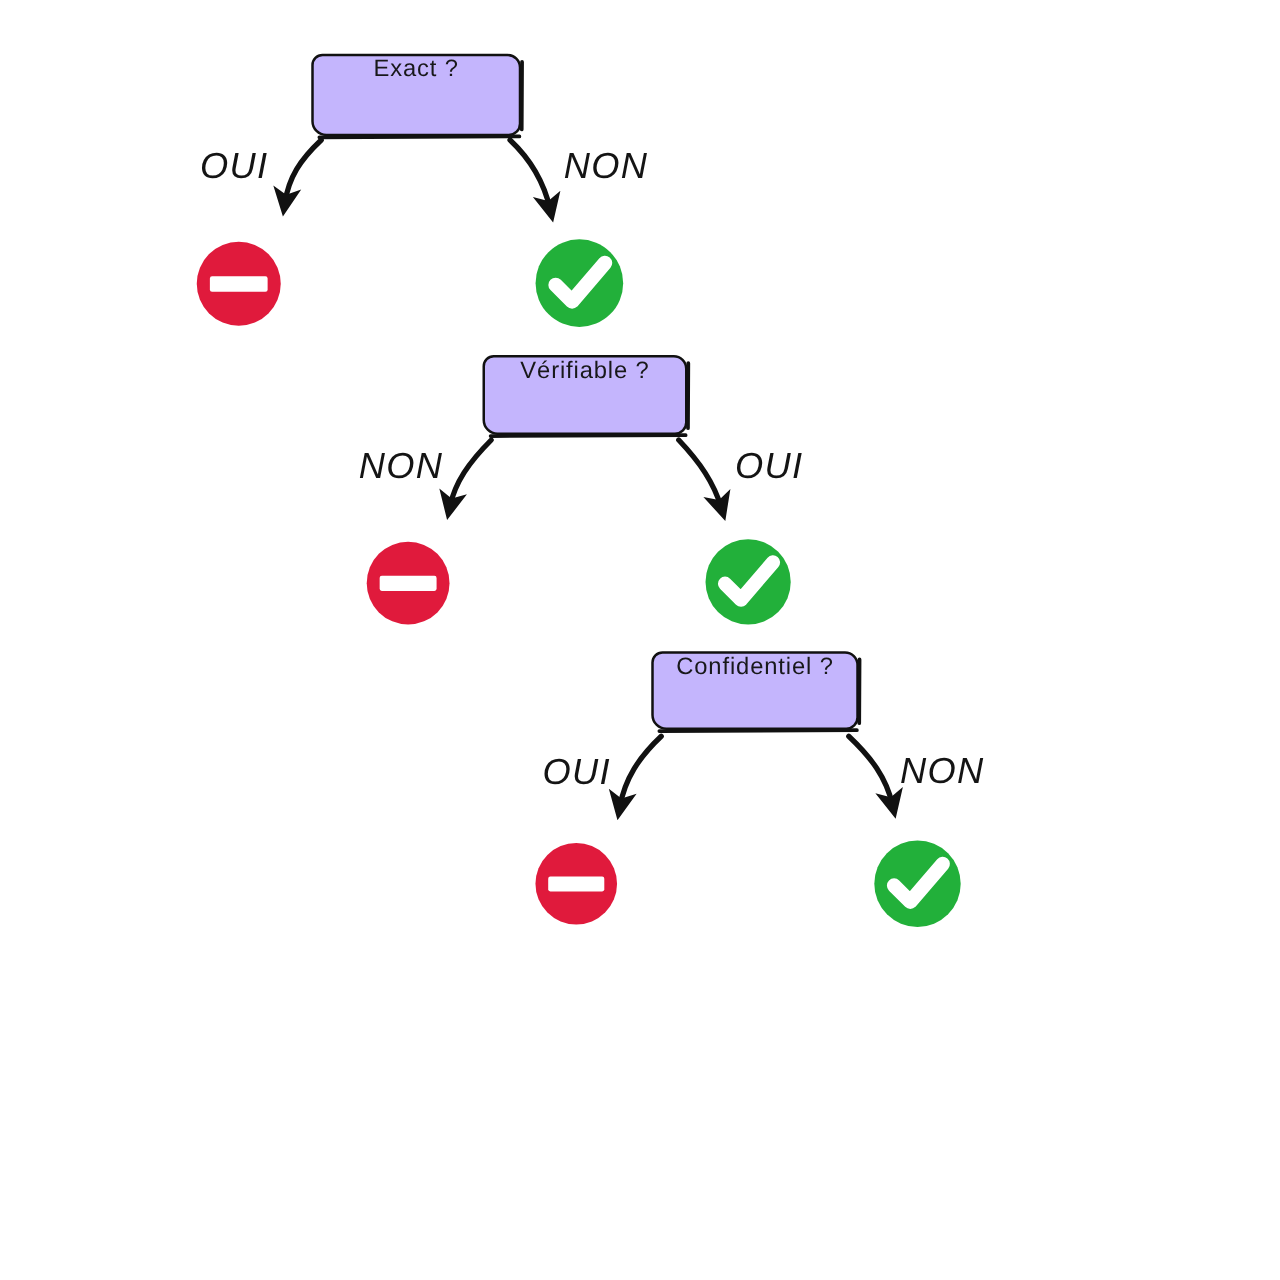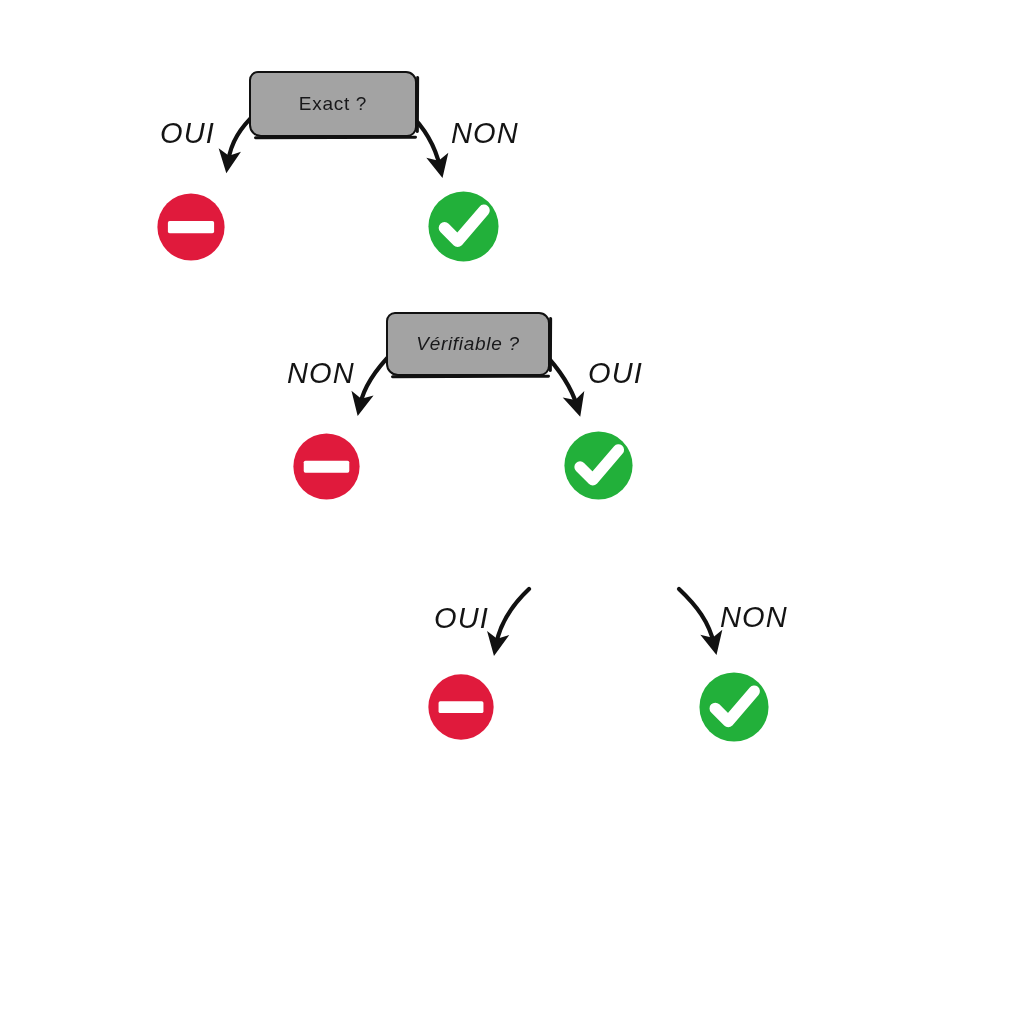--- a/index.html
+++ b/index.html
@@ -24,30 +24,29 @@
     top: 0;
     width: 1024px;
     height: 1024px;
     pointer-events: none;
   }
 
   
   .node {
     position: absolute;
     display: flex;
-    align-items: center;
+    align-items: flex-start;
     justify-content: center;
     box-sizing: border-box;
-    background: #a3a3a3;
+    background: #c4b5fd;
     color: #1a1a1a;
     border: 2.6px solid #111111;
     border-radius: 9px 11px 10px 12px;
     letter-spacing: 0.4px;
     white-space: nowrap;
-    margin-top: 28px;
   }
   .node .node-label {
     font-family: "Liberation Sans", sans-serif;
     font-weight: 400;
     font-size: 19px;
     color: #18181a;
     letter-spacing: 0.7px;
   }
   
   .node::after {
@@ -67,21 +66,21 @@
     top: 3px;
     bottom: 2px;
     right: -3.5px;
     width: 2.6px;
     background: #111111;
     border-radius: 3px;
     transform: rotate(0.3deg);
   }
 
   #node-exact       { left: 249px; top: 43px;  width: 168px; height: 66px; }
-  #node-verifiable  { left: 386px; top: 284px; width: 164px; height: 64px; font-style: italic; }
+  #node-verifiable  { left: 386px; top: 284px; width: 164px; height: 64px; }
   #node-confidentiel{ left: 521px; top: 521px; width: 166px; height: 63px; }
 
   
   .branch-label {
     position: absolute;
     font-family: "Liberation Sans", sans-serif;
     font-weight: 400;
     font-size: 29px;
     letter-spacing: 1.1px;
     color: #141414;
@@ -133,20 +132,23 @@
   </svg>
 
   <div class="node" id="node-exact">
     <span class="node-label">Exact ?</span>
   </div>
 
   <div class="node" id="node-verifiable">
     <span class="node-label">Vérifiable ?</span>
   </div>
 
+  <div class="node" id="node-confidentiel">
+    <span class="node-label">Confidentiel ?</span>
+  </div>
 
   <div class="branch-label" id="label-exact-oui">OUI</div>
   <div class="branch-label" id="label-exact-non">NON</div>
   <div class="branch-label" id="label-verifiable-non">NON</div>
   <div class="branch-label" id="label-verifiable-oui">OUI</div>
   <div class="branch-label" id="label-confidentiel-oui">OUI</div>
   <div class="branch-label" id="label-confidentiel-non">NON</div>
 
   <div class="outcome" id="icon-exact-no">
     <svg viewBox="0 0 100 100" xmlns="http://www.w3.org/2000/svg">

